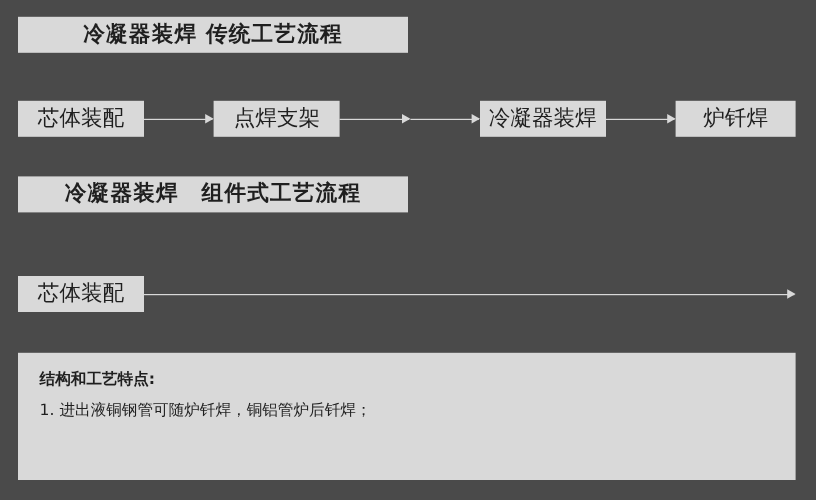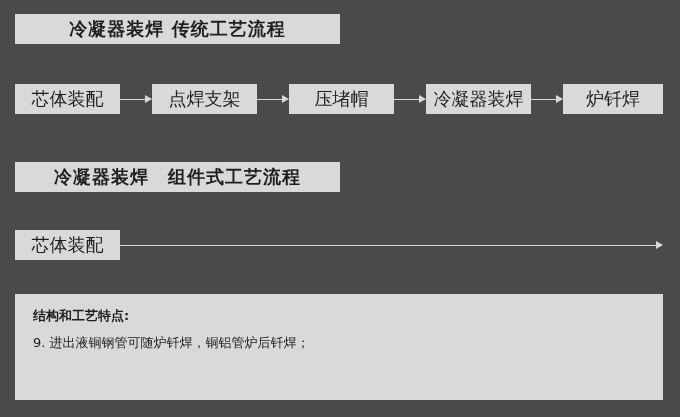--- a/index.html
+++ b/index.html
@@ -21,21 +21,21 @@
   }
   .title-box {
     position: absolute;
     left: 15px;
     width: 325px;
     height: 30px;
     font-weight: bold;
     letter-spacing: 1px;
   }
   .title-box.t1 { top: 14px; }
-  .title-box.t2 { top: 162px; }
+  .title-box.t2 { top: 147px; }
   .flow-row {
     position: absolute;
     left: 15px;
     width: 648px;
     height: 30px;
     display: flex;
     align-items: center;
   }
   .flow-row.r1 { top: 84px; }
   .flow-row.r2 { top: 230px; }
@@ -76,30 +76,29 @@
 </head>
 <body>
 
 <div class="gbox title-box t1">冷凝器装焊  传统工艺流程</div>
 
 <div class="flow-row r1">
   <div class="gbox step">芯体装配</div>
   <div class="arrow"></div>
   <div class="gbox step">点焊支架</div>
   <div class="arrow"></div>
-  <div class="gbox step">压堵帽</div>
   <div class="arrow"></div>
   <div class="gbox step">冷凝器装焊</div>
   <div class="arrow"></div>
   <div class="gbox step last">炉钎焊</div>
 </div>
 
 <div class="gbox title-box t2">冷凝器装焊　组件式工艺流程</div>
 
 <div class="flow-row r2">
   <div class="gbox step">芯体装配</div>
   <div class="arrow"></div>
 </div>
 
 <div class="notes">
   <div class="nt">结构和工艺特点:</div>
-  <div class="ni">9. 进出液铜钢管可随炉钎焊，铜铝管炉后钎焊；</div>
+  <div class="ni">1. 进出液铜钢管可随炉钎焊，铜铝管炉后钎焊；</div>
 </div>
 
 </body></html>

